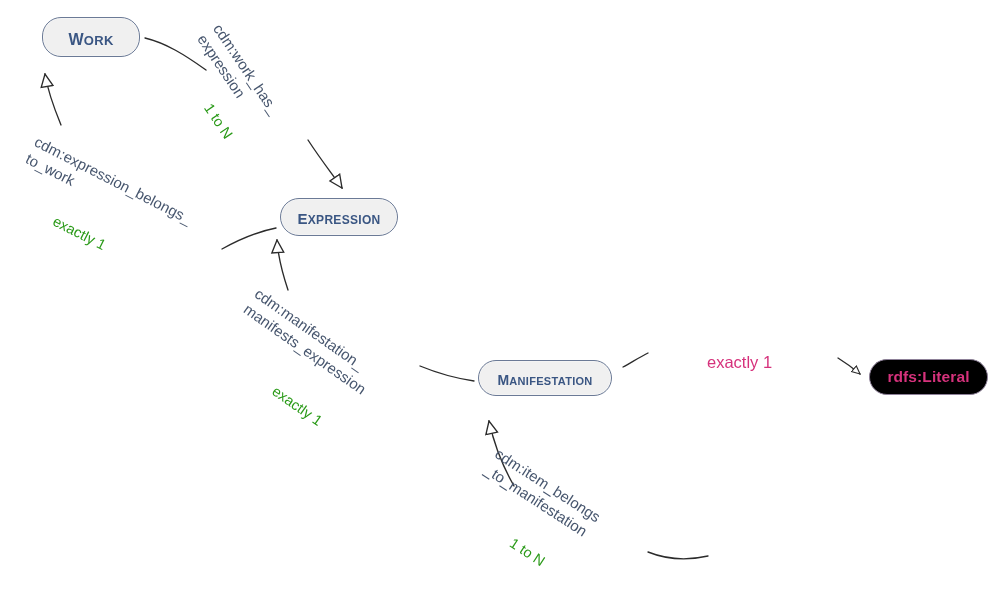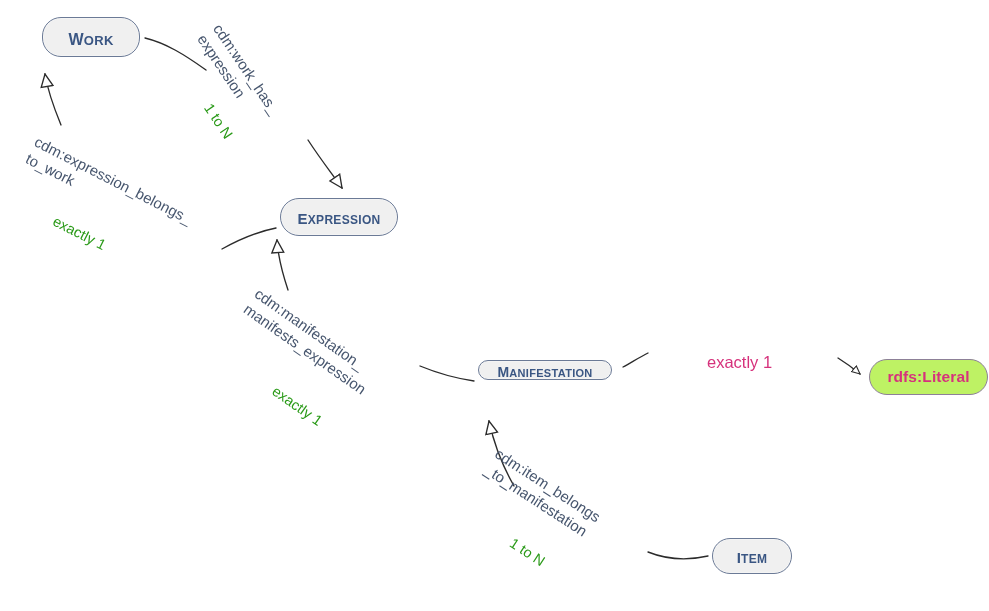--- a/index.html
+++ b/index.html
@@ -48,38 +48,38 @@
     font-family: "Liberation Sans", sans-serif;
     font-weight: bold;
     font-variant: small-caps;
     text-transform: lowercase;
     letter-spacing: 0.3px;
   }
   .node.class-node .node-label::first-letter {
     font-size: 1.27em;
   }
   .node.literal-node {
-    background: #bef264;
+    background: #000000;
     border: 1.4px solid #8d8098;
     justify-content: center;
   }
   .node.literal-node .node-label {
     color: #d6327c;
     font-weight: bold;
     font-family: "Liberation Sans", sans-serif;
     letter-spacing: 0.1px;
   }
 
   #node-work        { left: 42px;  top: 17px;  width: 98px;  height: 40px; }
   #node-work .node-label { font-size: 18.5px; }
 
   #node-expression  { left: 280px; top: 198px; width: 118px; height: 38px; }
   #node-expression .node-label { font-size: 17px; }
 
-  #node-manifestation { left: 478px; top: 360px; width: 134px; height: 20px; }
+  #node-manifestation { left: 478px; top: 360px; width: 134px; height: 36px; }
   #node-manifestation .node-label { font-size: 15.5px; }
 
   #node-item        { left: 712px; top: 538px; width: 80px;  height: 36px; }
   #node-item .node-label { font-size: 16.5px; }
 
   #node-literal     { left: 869px; top: 359px; width: 119px; height: 36px; }
   #node-literal .node-label { font-size: 15.5px; }
 
   
   .edge-label {
@@ -167,23 +167,20 @@
   </div>
 
   <div class="node class-node" id="node-expression">
     <span class="node-label">Expression</span>
   </div>
 
   <div class="node class-node" id="node-manifestation">
     <span class="node-label">Manifestation</span>
   </div>
 
-  <div class="node class-node" id="node-item">
-    <span class="node-label">Item</span>
-  </div>
 
   <div class="node literal-node" id="node-literal">
     <span class="node-label">rdfs:Literal</span>
   </div>
 
   <div class="edge-label predicate" id="label-work-has-expression">cdm:work_has_
 expression</div>
   <div class="edge-label cardinality" id="label-work-has-expression-card">1 to N</div>
 
   <div class="edge-label predicate" id="label-expression-belongs-work">cdm:expression_belongs_

